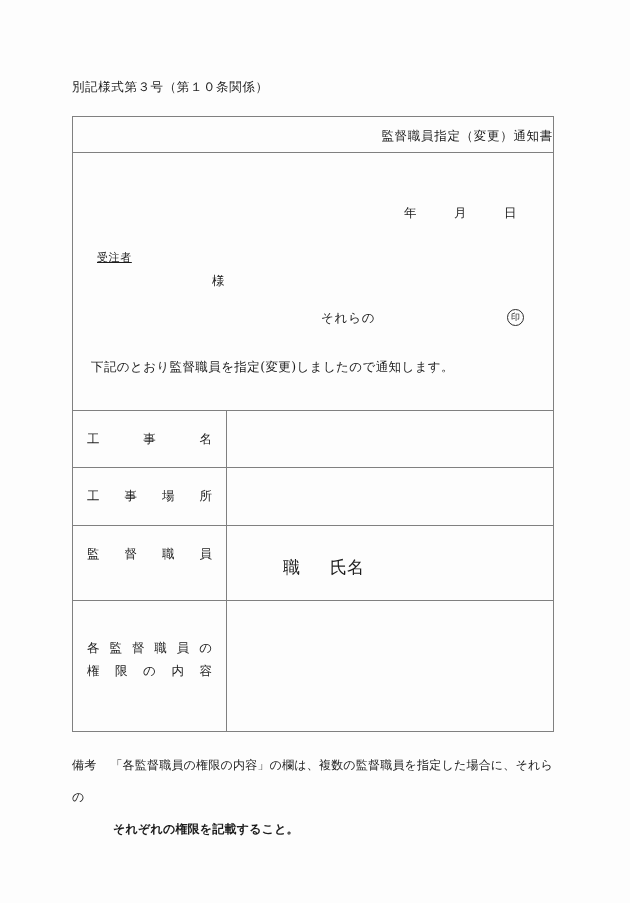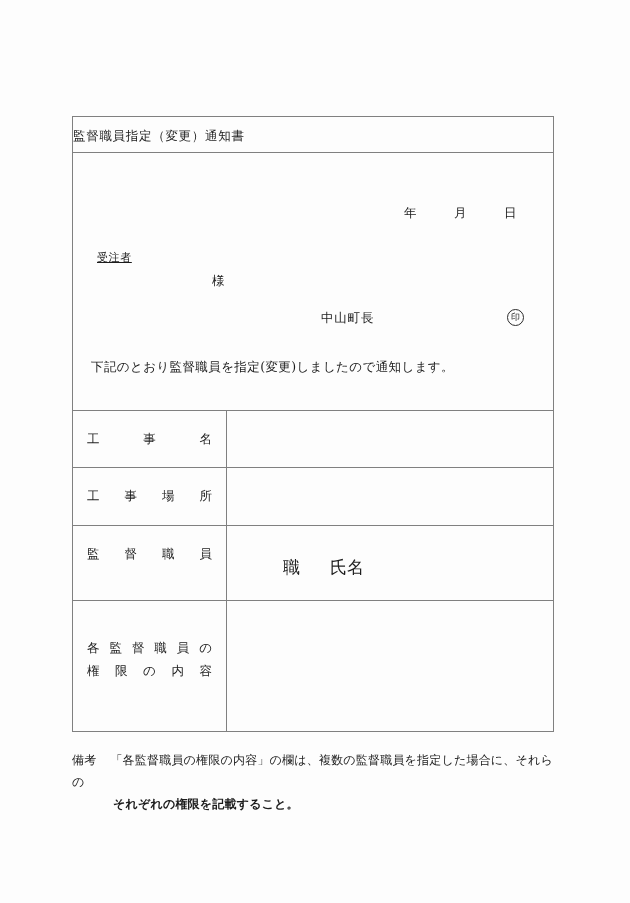--- a/index.html
+++ b/index.html
@@ -44,21 +44,21 @@
   .form-table td {
     border: 1px solid #808080;
     padding: 0;
     vertical-align: top;
     background: #fdfdfd;
   }
 
   
   .title-cell {
     height: 35px;
-    text-align: left;
+    text-align: right;
     vertical-align: middle !important;
   }
   .title-text {
     font-size: 12.5px;
     letter-spacing: 0.7px;
   }
 
   
   .head-cell {
     height: 257px;
@@ -180,31 +180,32 @@
   }
   .staff-sub .pos  { display: inline-block; width: 77px; }
 
   
   .remarks {
     position: absolute;
     left: 72px;
     top: 749px;
     width: 490px;
     font-size: 12px;
-    line-height: 22px;
+    line-height: 32px;
     letter-spacing: 0.2px;
   }
   .remarks .lead { margin-right: 14px; }
   .remarks .cont { display: block; padding-left: 41px; font-weight: bold; }
 </style>
 </head>
 <body>
 
 <div class="page">
 
+  <div class="form-number">別記様式第３号（第１０条関係）</div>
 
   <table class="form-table">
     <colgroup>
       <col style="width:154px">
       <col style="width:327px">
     </colgroup>
     <tbody>
       <tr>
         <td class="title-cell" colspan="2">
           <span class="title-text">監督職員指定（変更）通知書</span>
@@ -215,21 +216,21 @@
         <td class="head-cell" colspan="2">
 
           <div class="date-line">
             <span class="seg">年</span><span class="seg">月</span><span class="seg">日</span>
           </div>
 
           <div class="recipient">受注者</div>
 
           <div class="recipient-sama">様</div>
 
-          <div class="issuer">中山町長</div>
+          <div class="issuer">それらの</div>
 
           <div class="issuer-seal">
             <span class="seal-mark">印</span>
           </div>
 
           <div class="body-sentence">下記のとおり監督職員を指定(変更)しましたので通知します。</div>
 
           <div class="ki-mark">記</div>
         </td>
       </tr>

